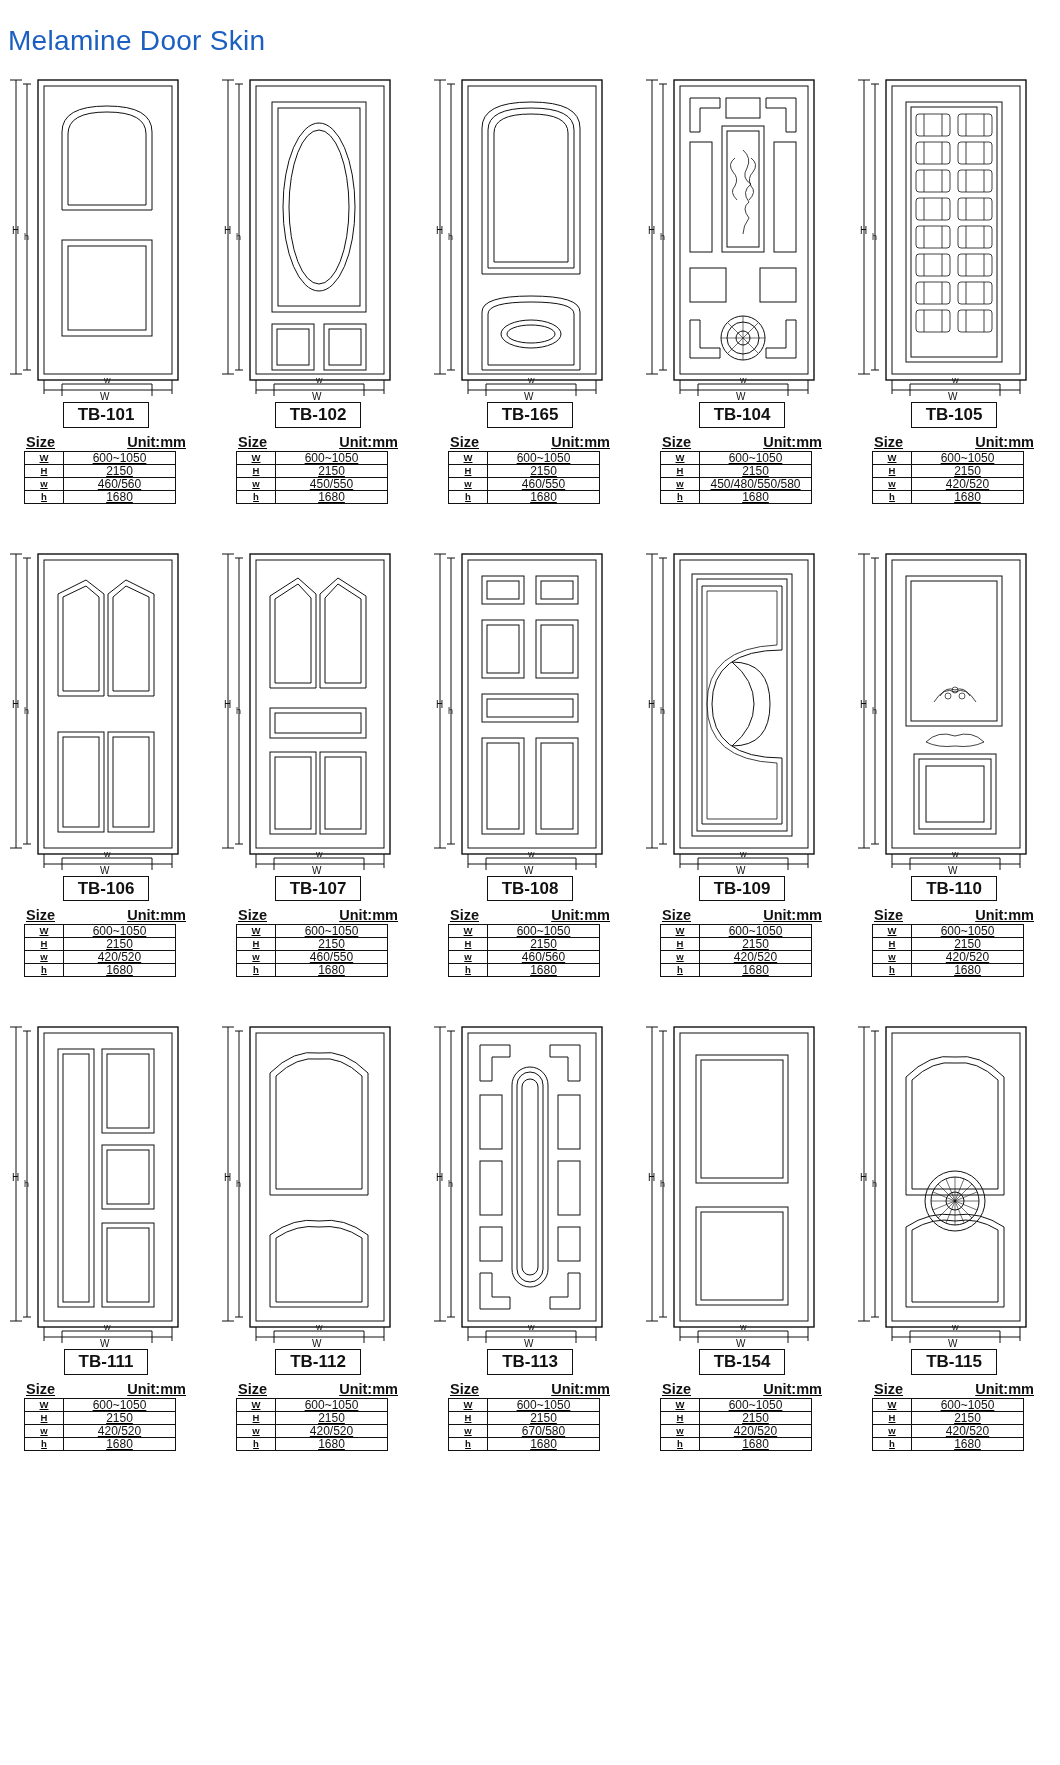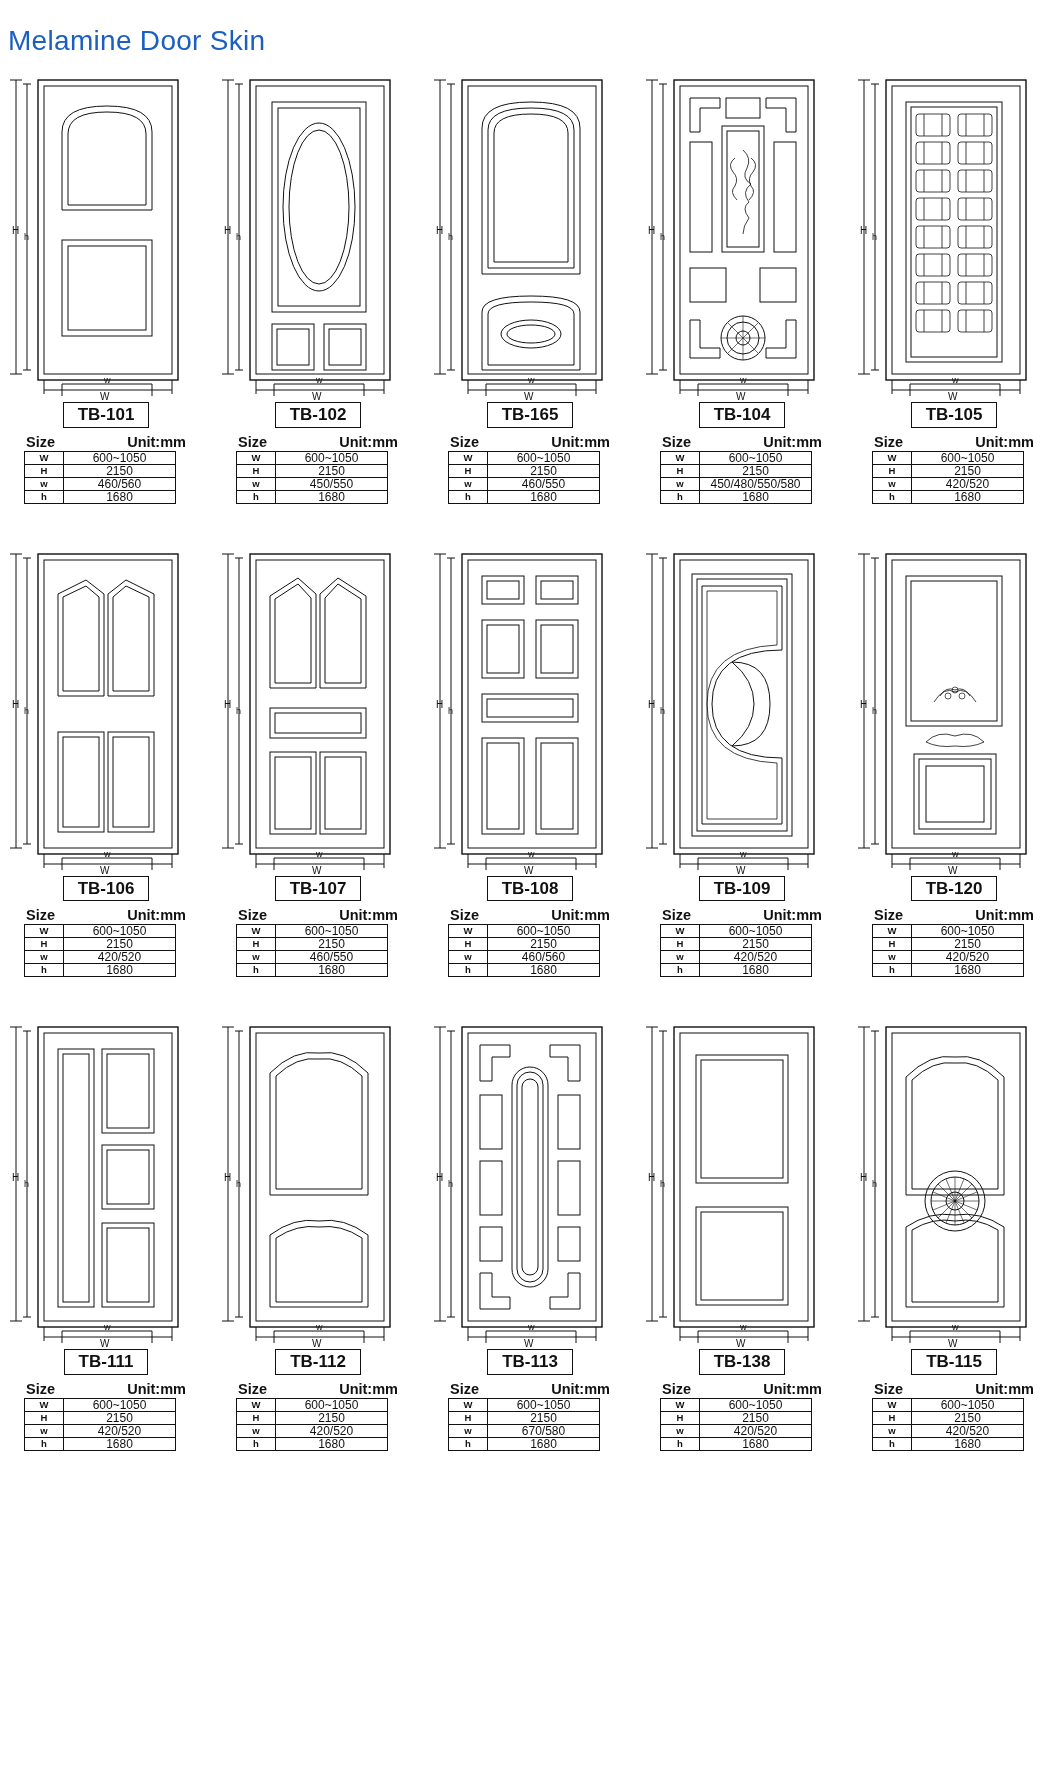--- a/index.html
+++ b/index.html
@@ -53,20 +53,21 @@
     padding: 2px 14px;
     font-size: 17px;
     font-weight: bold;
     color: #111;
     line-height: 1.15;
     background: #fff;
   }
   .spec {
     margin-top: 6px;
     width: 164px;
+    text-decoration: underline;
   }
   .spec-head {
     display: flex;
     justify-content: space-between;
     font-size: 14.5px;
     font-weight: bold;
     color: #111;
     padding: 0 2px 1px 2px;
   }
   table.spec-table {
@@ -749,21 +750,21 @@
             <rect x="66" y="218" width="82" height="80"></rect>
             <rect x="71" y="223" width="72" height="70"></rect>
             <rect x="78" y="230" width="58" height="56"></rect>
           </g>
           <text x="12" y="172" font-size="10" fill="#111">H</text>
           <text x="24" y="178" font-size="9" fill="#111">h</text>
           <text x="100" y="338" font-size="10" fill="#111">W</text>
           <text x="104" y="321" font-size="9" fill="#111">w</text>
         </svg>
       </div>
-      <div class="code-box">TB-120</div>
+      <div class="code-box">TB-110</div>
       <div class="spec">
         <div class="spec-head">
           <span>Size</span>
           <span>Unit:mm</span>
         </div>
         <table class="spec-table">
           <tbody>
               <tr>
                 <td class="k">W</td>
                 <td class="v">600~1050</td>
@@ -999,21 +1000,21 @@
             <rect x="65" y="51" width="82" height="118"></rect>
             <rect x="60" y="198" width="92" height="98"></rect>
             <rect x="65" y="203" width="82" height="88"></rect>
           </g>
           <text x="12" y="172" font-size="10" fill="#111">H</text>
           <text x="24" y="178" font-size="9" fill="#111">h</text>
           <text x="100" y="338" font-size="10" fill="#111">W</text>
           <text x="104" y="321" font-size="9" fill="#111">w</text>
         </svg>
       </div>
-      <div class="code-box">TB-138</div>
+      <div class="code-box">TB-154</div>
       <div class="spec">
         <div class="spec-head">
           <span>Size</span>
           <span>Unit:mm</span>
         </div>
         <table class="spec-table">
           <tbody>
               <tr>
                 <td class="k">W</td>
                 <td class="v">600~1050</td>

